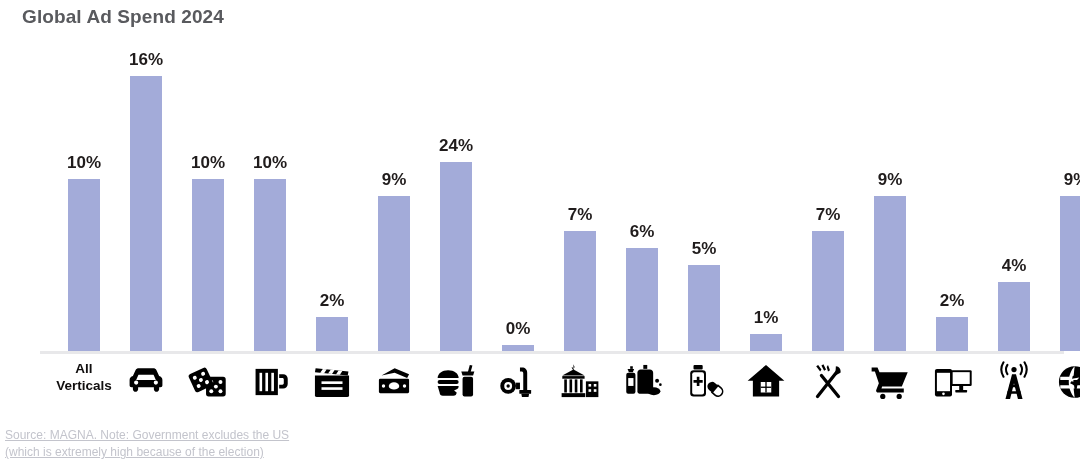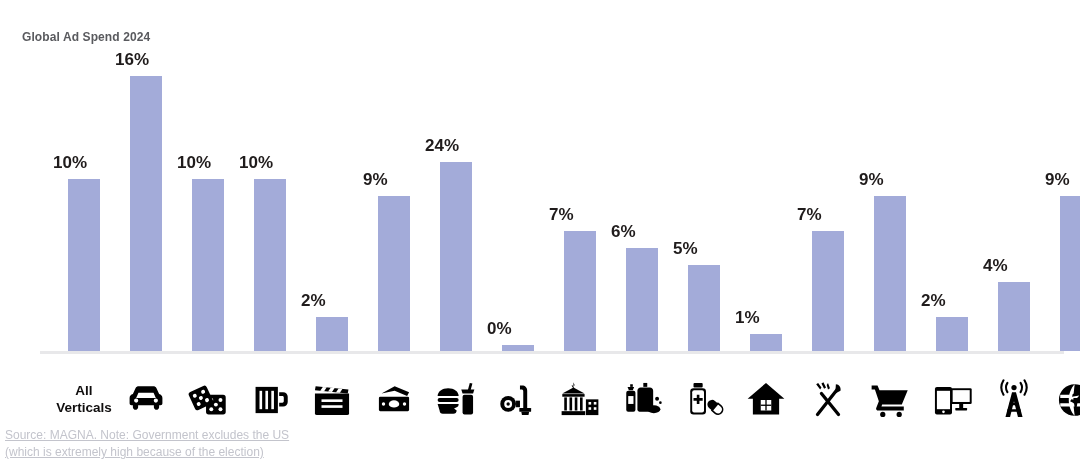--- a/index.html
+++ b/index.html
@@ -19,26 +19,25 @@
     position: relative;
     width: 1080px;
     height: 460px;
   }
 
   
   .chart-title {
     position: absolute;
     left: 22px;
     top: 6px;
-    font-size: 12px;
+    font-size: 19px;
     font-weight: bold;
     color: #595a5e;
     letter-spacing: 0.1px;
     white-space: nowrap;
-    margin-top: 24px;
   }
 
   
   .plot-area {
     position: absolute;
     left: 0;
     top: 40px;
     width: 1080px;
     height: 312px;
   }
@@ -64,42 +63,42 @@
     bottom: 0;
     left: 15px;
     width: 32px;
     background: #a3abd9;
   }
 
   .bar-label {
     position: absolute;
     left: 0;
     width: 62px;
+    text-align: center;
     font-size: 17px;
     font-weight: bold;
     color: #201c1c;
     white-space: nowrap;
   }
 
   
   .cat-axis {
     position: absolute;
     left: 0;
     top: 353px;
     width: 1080px;
     height: 62px;
   }
 
   .cat-slot {
     position: absolute;
-    top: 16px;
+    top: 8px;
     width: 62px;
     height: 62px;
     display: flex;
-    align-items: center;
     justify-content: center;
   }
 
   .cat-text {
     font-size: 13.5px;
     font-weight: bold;
     color: #100e0e;
     text-align: center;
     line-height: 1.25;
     white-space: pre-line;

